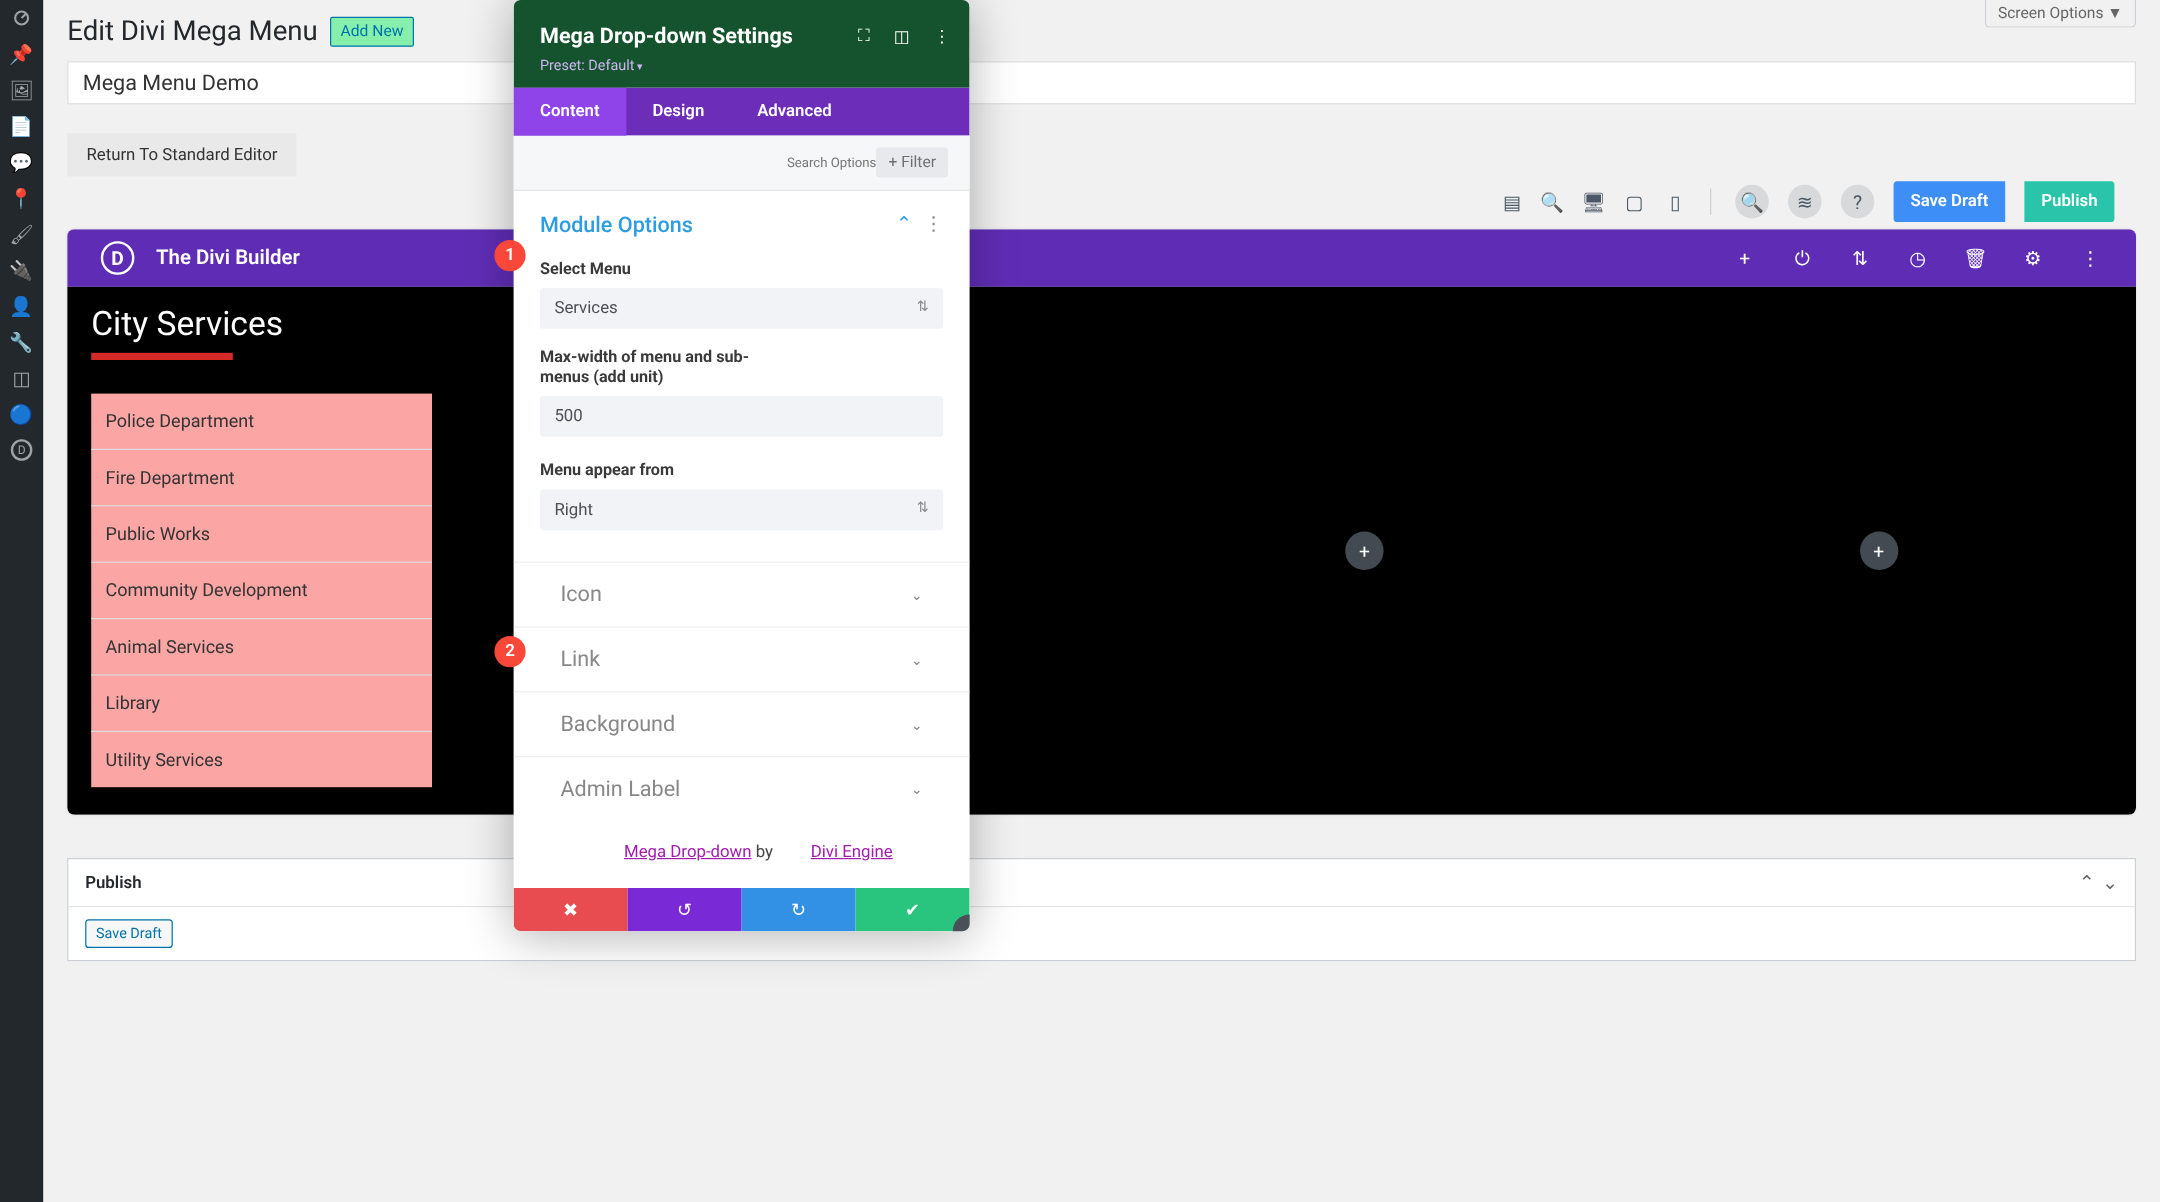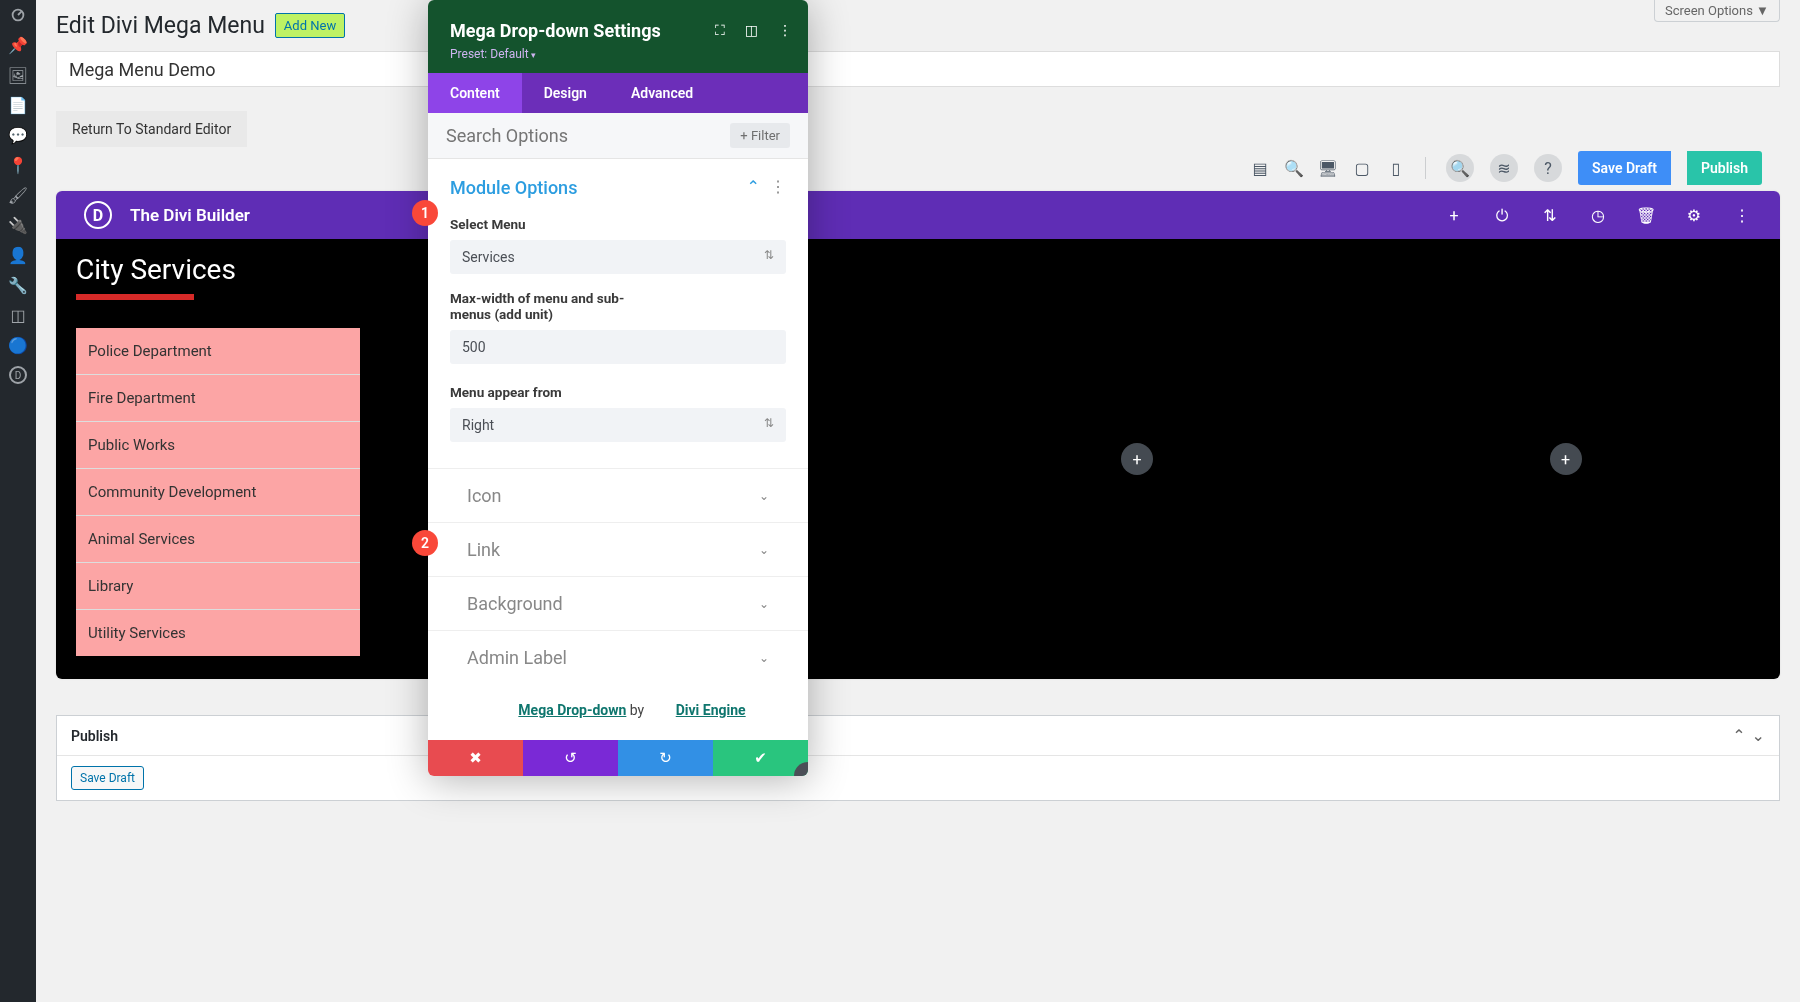--- a/index.html
+++ b/index.html
@@ -6,23 +6,23 @@
 body { background: #f1f1f1; width: 1800px; height: 1002px; overflow: hidden; position: relative; }
 
 
 .wp-sidebar { position: absolute; left: 0; top: 0; width: 36px; height: 100%; background: #23282d; display: flex; flex-direction: column; }
 .wp-sidebar .wp-ic { width: 36px; height: 30px; display: flex; align-items: center; justify-content: center; color: #a0a5aa; font-size: 16px; cursor: pointer; }
 .wp-sidebar .wp-ic svg { width: 18px; height: 18px; fill: #9ea3a8; }
 
 
 .main { position: absolute; left: 36px; top: 0; right: 0; bottom: 0; padding: 0 20px; }
 .screen-options { position: absolute; right: 20px; top: 0; border: 1px solid #ccd0d4; background: #f1f1f1; padding: 3px 10px; font-size: 13px; color: #666; cursor: pointer; border-radius: 0 0 4px 4px; border-top: none;}
-.page-title-row { display: flex; align-items: center; gap: 10px; padding-top: 12px; }
+.page-title-row { display: flex; align-items: flex-end; gap: 10px; padding-top: 12px; }
 .page-title { font-size: 23px; font-weight: 400; color: #23282d; }
-.add-new { border: 1px solid #0073aa; color: #0073aa; background: #bef264; padding: 4px 8px; font-size: 13px; cursor: pointer; border-radius: 2px; }
+.add-new { border: 1px solid #0073aa; color: #0073aa; background: #86efac; padding: 4px 8px; font-size: 13px; cursor: pointer; border-radius: 2px; }
 
 .title-input { width: 100%; height: 36px; margin-top: 12px; background: #fff; border: 1px solid #ddd; padding: 0 12px; font-size: 18px; color: #333; }
 
 .editor-btn { margin-top: 24px; display: inline-block; background: #e9e9e9; border: none; padding: 10px 16px; font-size: 14px; color: #333; cursor: pointer; }
 
 
 .builder-toolbar-row { display: flex; justify-content: flex-end; padding: 4px 18px 0 0; gap: 16px; align-items: center; }
 .bt-ic { width: 18px; height: 18px; display:flex; align-items:center; justify-content:center; color:#4c5866; cursor:pointer; }
 .bt-sep { width:1px; height:22px; background:#ccced0; margin: 0 4px;}
 .circle-btn { width:28px; height:28px; border-radius:50%; background:#d7d9db; display:flex; align-items:center; justify-content:center; cursor:pointer; color:#4c5866;}
@@ -62,35 +62,35 @@
 .modal-header { background:#14532d; color:#fff; padding:20px 22px 12px 22px; position:relative;}
 .modal-title { font-size:18px; font-weight:700; }
 .modal-preset { font-size:12px; color:#cdb4ef; margin-top:6px;}
 .modal-preset::after { content:' ▾'; font-size:9px;}
 .modal-head-icons { position:absolute; right:16px; top:22px; display:flex; gap:20px; }
 .mh-ic { color:#fff; cursor:pointer; font-size:14px; }
 .modal-tabs { display:flex; background:#6c2eb9; }
 .modal-tab { padding:12px 22px; color:#fff; font-size:14px; cursor:pointer; font-weight:600;}
 .modal-tab.active { background:#8e44e8; }
 .modal-search { display:flex; align-items:center; padding:10px 18px; border-bottom:1px solid #e5e5e5; background:#f6f7f9;}
-.modal-search input { flex:1; border:none; background:transparent; font-size:18px; color:#0f172a; outline:none;}
+.modal-search input { flex:1; border:none; background:transparent; font-size:11px; color:#0f172a; outline:none;text-align:right;}
 .filter-btn { color:#6f6f6f; font-size:13px; cursor:pointer; background:#e7e9ec; padding:5px 10px; border-radius:3px;}
 .filter-btn::before { content:'+ ';}
 .modal-body { padding: 14px 22px 10px 22px; }
 .section-title-row { display:flex; align-items:flex-start; justify-content:space-between; padding: 4px 0 14px 0;}
 .section-title { color:#2c9de0; font-size:18px; font-weight:500; }
 .section-caret { display:flex; gap:10px; color:#2c9de0;}
 .field-label { font-size:13.5px; color:#3a3a3a; font-weight:700; margin-bottom:8px; margin-top:4px;}
 .field-select, .field-input { width:100%; background:#f1f3f6; border:none; padding:9px 12px; font-size:14px; color:#4b4f56; border-radius:3px; margin-bottom:16px;}
 .field-select { position:relative; cursor:pointer;}
 .field-select::after { content:'⇅'; position:absolute; right:12px; top:8px; font-size:12px; color:#888;}
 .accordion-item { display:flex; align-items:center; justify-content:space-between; padding:16px 39px; border-top:1px solid #eee; font-size:18px; color:#888; cursor:pointer;}
 .accordion-item .chev { color:#888; font-size:12px;}
 .modal-footer-link { text-align:center; padding:18px 0 22px 0; font-size:14px; color:#444;}
-.modal-footer-link a { color:#0f766e; text-decoration:underline; font-weight:700;padding-left:28px;}
+.modal-footer-link a { color:#a21caf; text-decoration:underline; font-weight:400;padding-left:28px;}
 .modal-actions { display:flex; height:36px;}
 .ma-btn { flex:1; display:flex; align-items:center; justify-content:center; color:#fff; font-size:15px; cursor:pointer;}
 .ma-cancel { background:#e84b50;}
 .ma-undo { background:#7a29d6;}
 .ma-redo { background:#3290e5;}
 .ma-confirm { background:#29c57e;}
 .resize-handle { position:absolute; right:-14px; bottom:-14px; width:28px; height:28px; border-radius:50%; background:#4b4f57; color:#fff; display:flex; align-items:center; justify-content:center; cursor:pointer; font-size:13px;}
 
 
 .badge { position:absolute; width:26px; height:26px; border-radius:50%; background:#f94839; color:#fff; display:flex; align-items:center; justify-content:center; font-size:14px; font-weight:600;}

